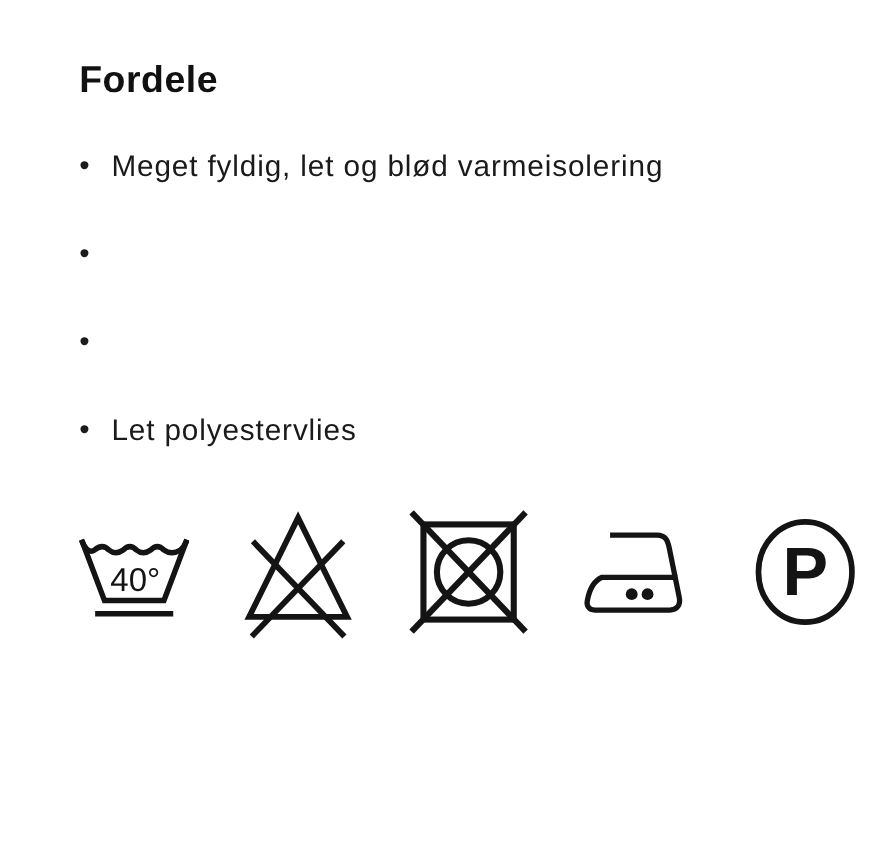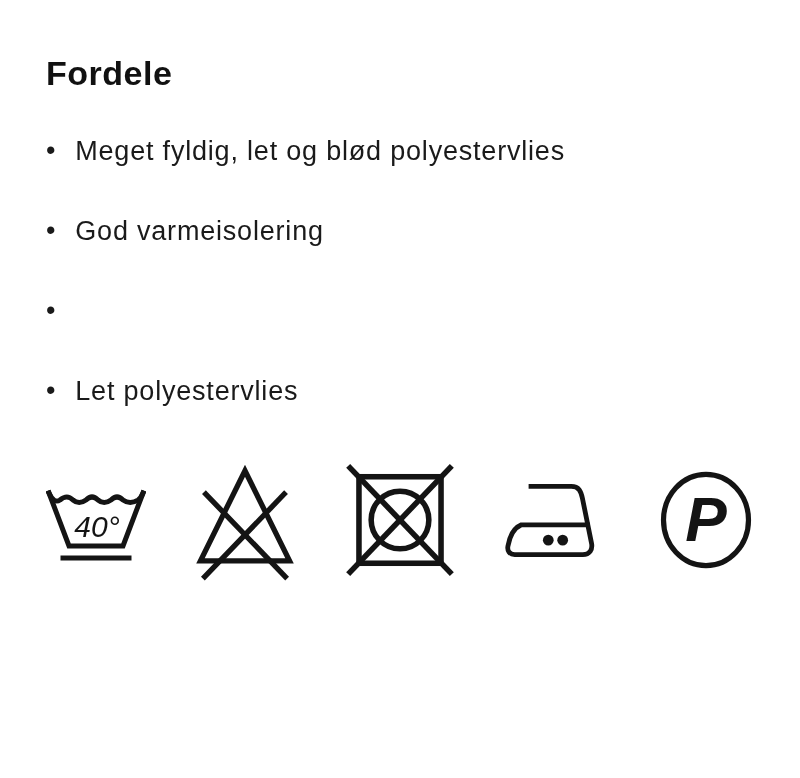--- a/index.html
+++ b/index.html
@@ -5,21 +5,21 @@
   * { margin: 0; padding: 0; box-sizing: border-box; }
   html, body {
     width: 800px; height: 778px;
     background: #ffffff;
     font-family: "Liberation Sans", "DejaVu Sans", sans-serif;
     color: #161616;
     overflow: hidden;
   }
   .page {
     width: 785px; height: 778px;
-    padding: 54px 30px 0 46px;
+    padding: 54px 30px 0 72px;
   }
   h1.section-title {
     font-size: 34px;
     font-weight: 700;
     letter-spacing: 0.5px;
     color: #111111;
   }
   .benefits-list {
     list-style: none;
     margin-top: 42px;
@@ -47,21 +47,20 @@
     margin-top: 30px;
     display: flex;
     align-items: center;
     gap: 46px;
     height: 130px;
   }
   .care-symbol {
     display: flex;
     align-items: center;
     justify-content: center;
-    font-style: italic;
   }
   .care-symbol svg { display: block; }
   svg .stroke {
     fill: none;
     stroke: #141414;
     stroke-width: 5;
     stroke-linecap: square;
     stroke-linejoin: miter;
   }
   svg text {
@@ -72,25 +71,24 @@
 </head>
 <body>
 
 <div class="page">
 
   <h1 class="section-title">Fordele</h1>
 
   <ul class="benefits-list">
     <li class="benefit-item">
       <span class="bullet">•</span>
-      <span>Meget fyldig, let og blød polyestervlies</span>
+      <span>Meget fyldig, let og blød varmeisolering</span>
     </li>
     <li class="benefit-item">
       <span class="bullet">•</span>
-      <span>God varmeisolering</span>
     </li>
     <li class="benefit-item">
       <span class="bullet">•</span>
     </li>
     <li class="benefit-item">
       <span class="bullet">•</span>
       <span>Let polyestervlies</span>
     </li>
   </ul>
 

